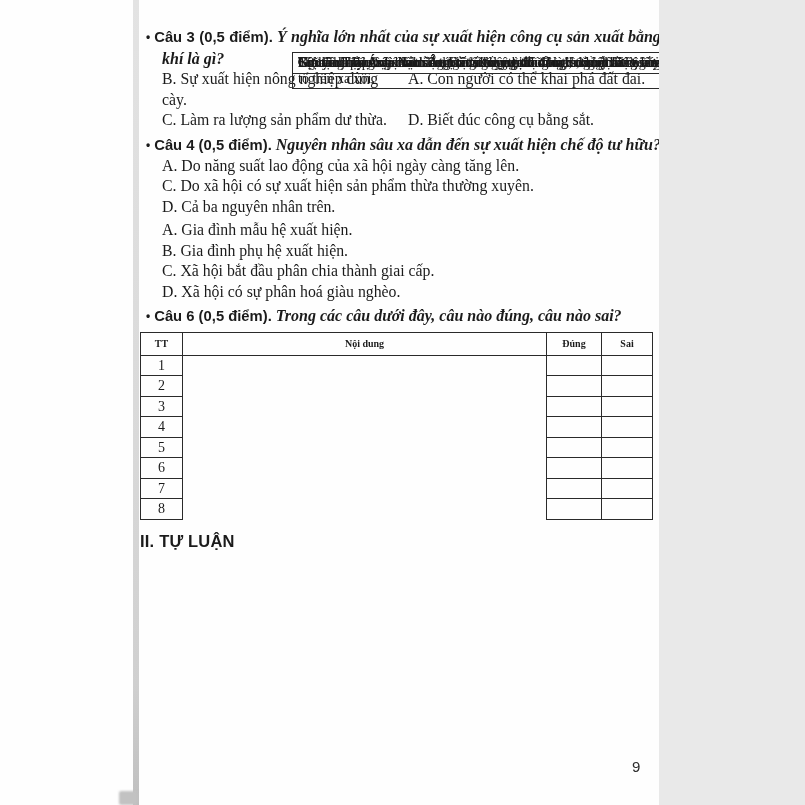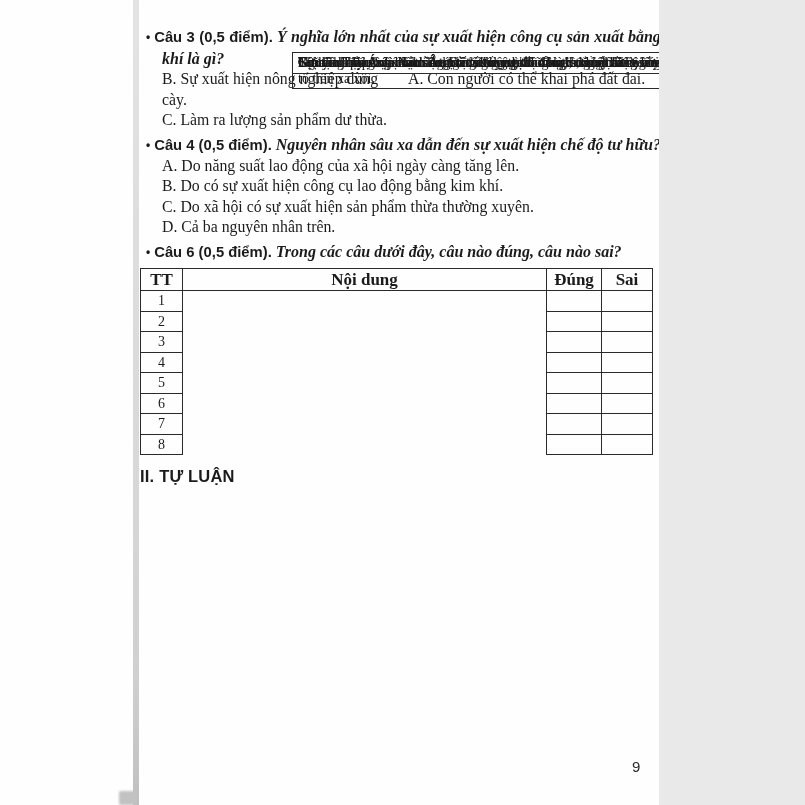--- a/index.html
+++ b/index.html
@@ -62,21 +62,21 @@
   table.tf col.c-content{width:364px;}
   table.tf col.c-dung{width:55px;}
   table.tf col.c-sai{width:51px;}
   table.tf th, table.tf td{
     border:1.4px solid #2a2a2a;
     padding:2px 5px;
     line-height:15.5px;
     vertical-align:middle;
   }
   table.tf th{
-    font-weight:bold;text-align:center;font-size:17px;padding:3px 2px;
+    font-weight:bold;text-align:center;font-size:10px;padding:3px 2px;
   }
   td.num{text-align:center;}
   td.content{text-align:justify;}
   .section-title{
     margin:12px 0 4px -6px;
     font-family:Liberation Sans, sans-serif;
     font-weight:bold;font-size:16.5px;
     letter-spacing:.2px;
   }
   .page-number{
@@ -92,34 +92,40 @@
   <div class="corner-smudge"></div>
 
   <div class="content">
 
     <div class="q-block">
       <p class="q-para"><span class="bullet">•</span><span class="q-label">Câu 3 (0,5 điểm).</span> <span class="q-text">Ý nghĩa lớn nhất của sự xuất hiện công cụ sản xuất bằng kim khí là gì?</span></p>
       <div class="options two-col">
         <span class="opt">B. Sự xuất hiện nông nghiệp dùng cày.</span>
         <span class="opt">A. Con người có thể khai phá đất đai.</span>
         <span class="opt">C. Làm ra lượng sản phẩm dư thừa.</span>
+        <span class="opt">D. Biết đúc công cụ bằng sắt.</span>
       </div>
     </div>
 
     <div class="q-block">
       <p class="q-para"><span class="bullet">•</span><span class="q-label">Câu 4 (0,5 điểm).</span> <span class="q-text">Nguyên nhân sâu xa dẫn đến sự xuất hiện chế độ tư hữu?</span></p>
       <div class="options">
         <span class="opt">A. Do năng suất lao động của xã hội ngày càng tăng lên.</span>
-        <span class="opt">B. Do có sự xuất hiện công cụ lao động bằng kim khí.</span>
         <span class="opt">C. Do xã hội có sự xuất hiện sản phẩm thừa thường xuyên.</span>
         <span class="opt">D. Cả ba nguyên nhân trên.</span>
       </div>
     </div>
 
     <div class="q-block">
+      <div class="options">
+        <span class="opt">A. Gia đình mẫu hệ xuất hiện.</span>
+        <span class="opt">B. Gia đình phụ hệ xuất hiện.</span>
+        <span class="opt">C. Xã hội bắt đầu phân chia thành giai cấp.</span>
+        <span class="opt">D. Xã hội có sự phân hoá giàu nghèo.</span>
+      </div>
     </div>
 
     <div class="q-block">
       <p class="q-para"><span class="bullet">•</span><span class="q-label">Câu 6 (0,5 điểm).</span> <span class="q-text">Trong các câu dưới đây, câu nào đúng, câu nào sai?</span></p>
     </div>
 
     <table class="tf">
       <colgroup>
           <col class="c-num">
           <col class="c-content">

